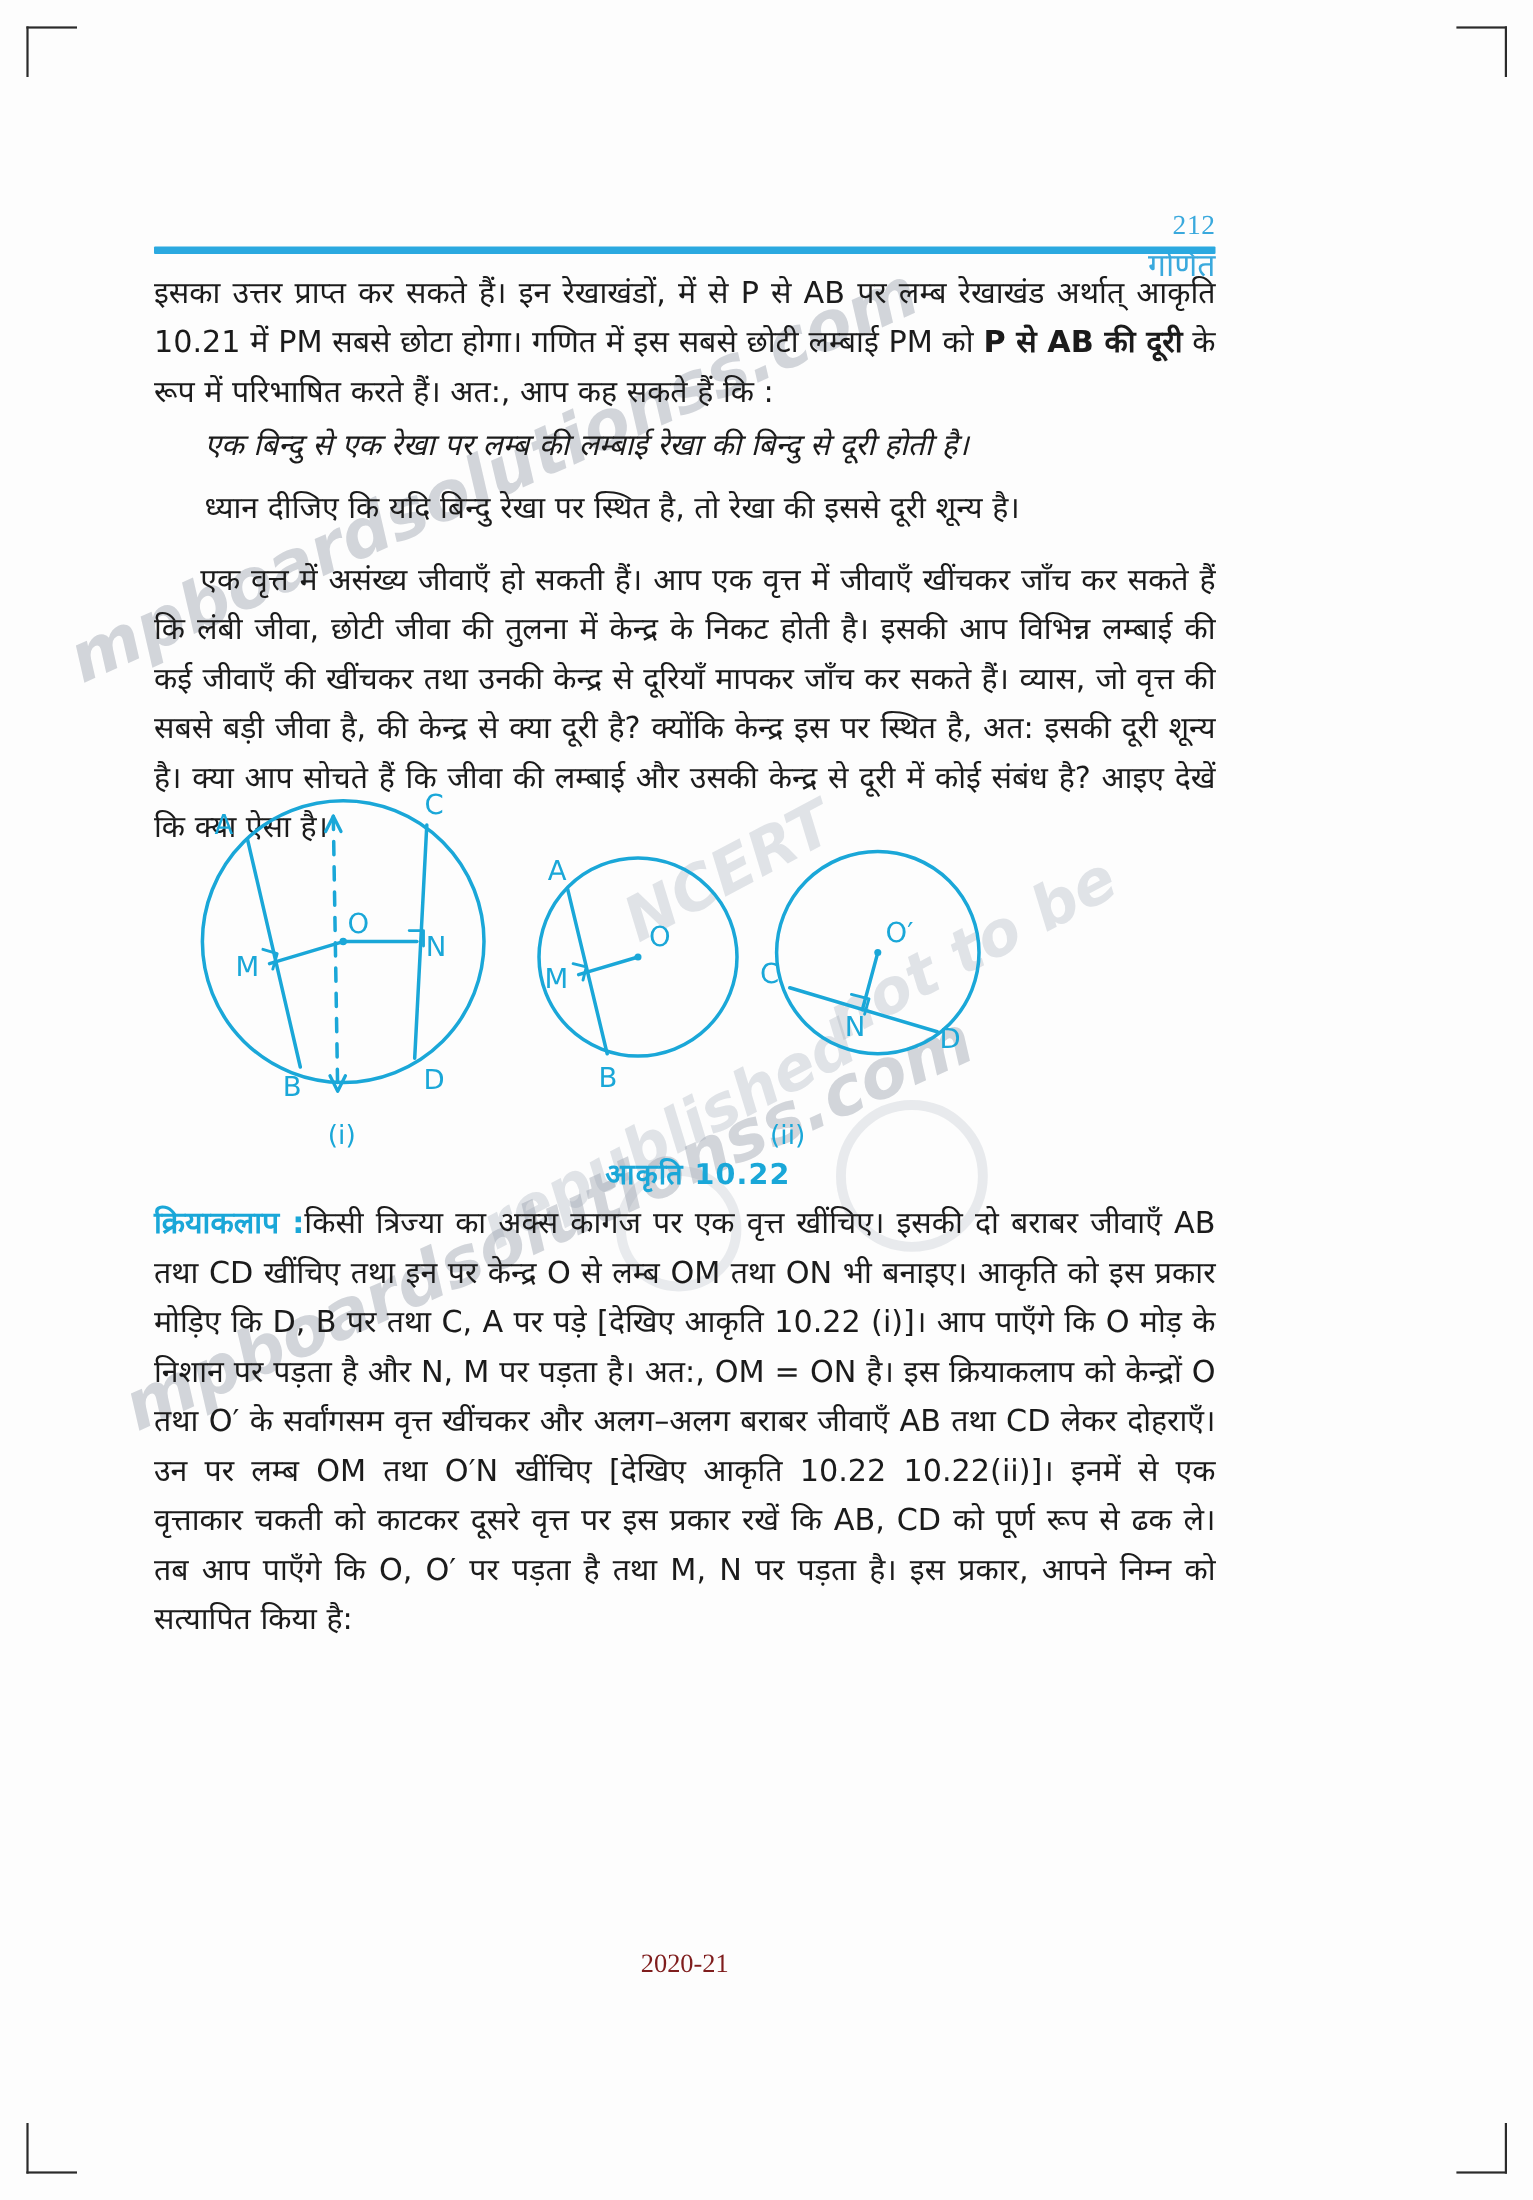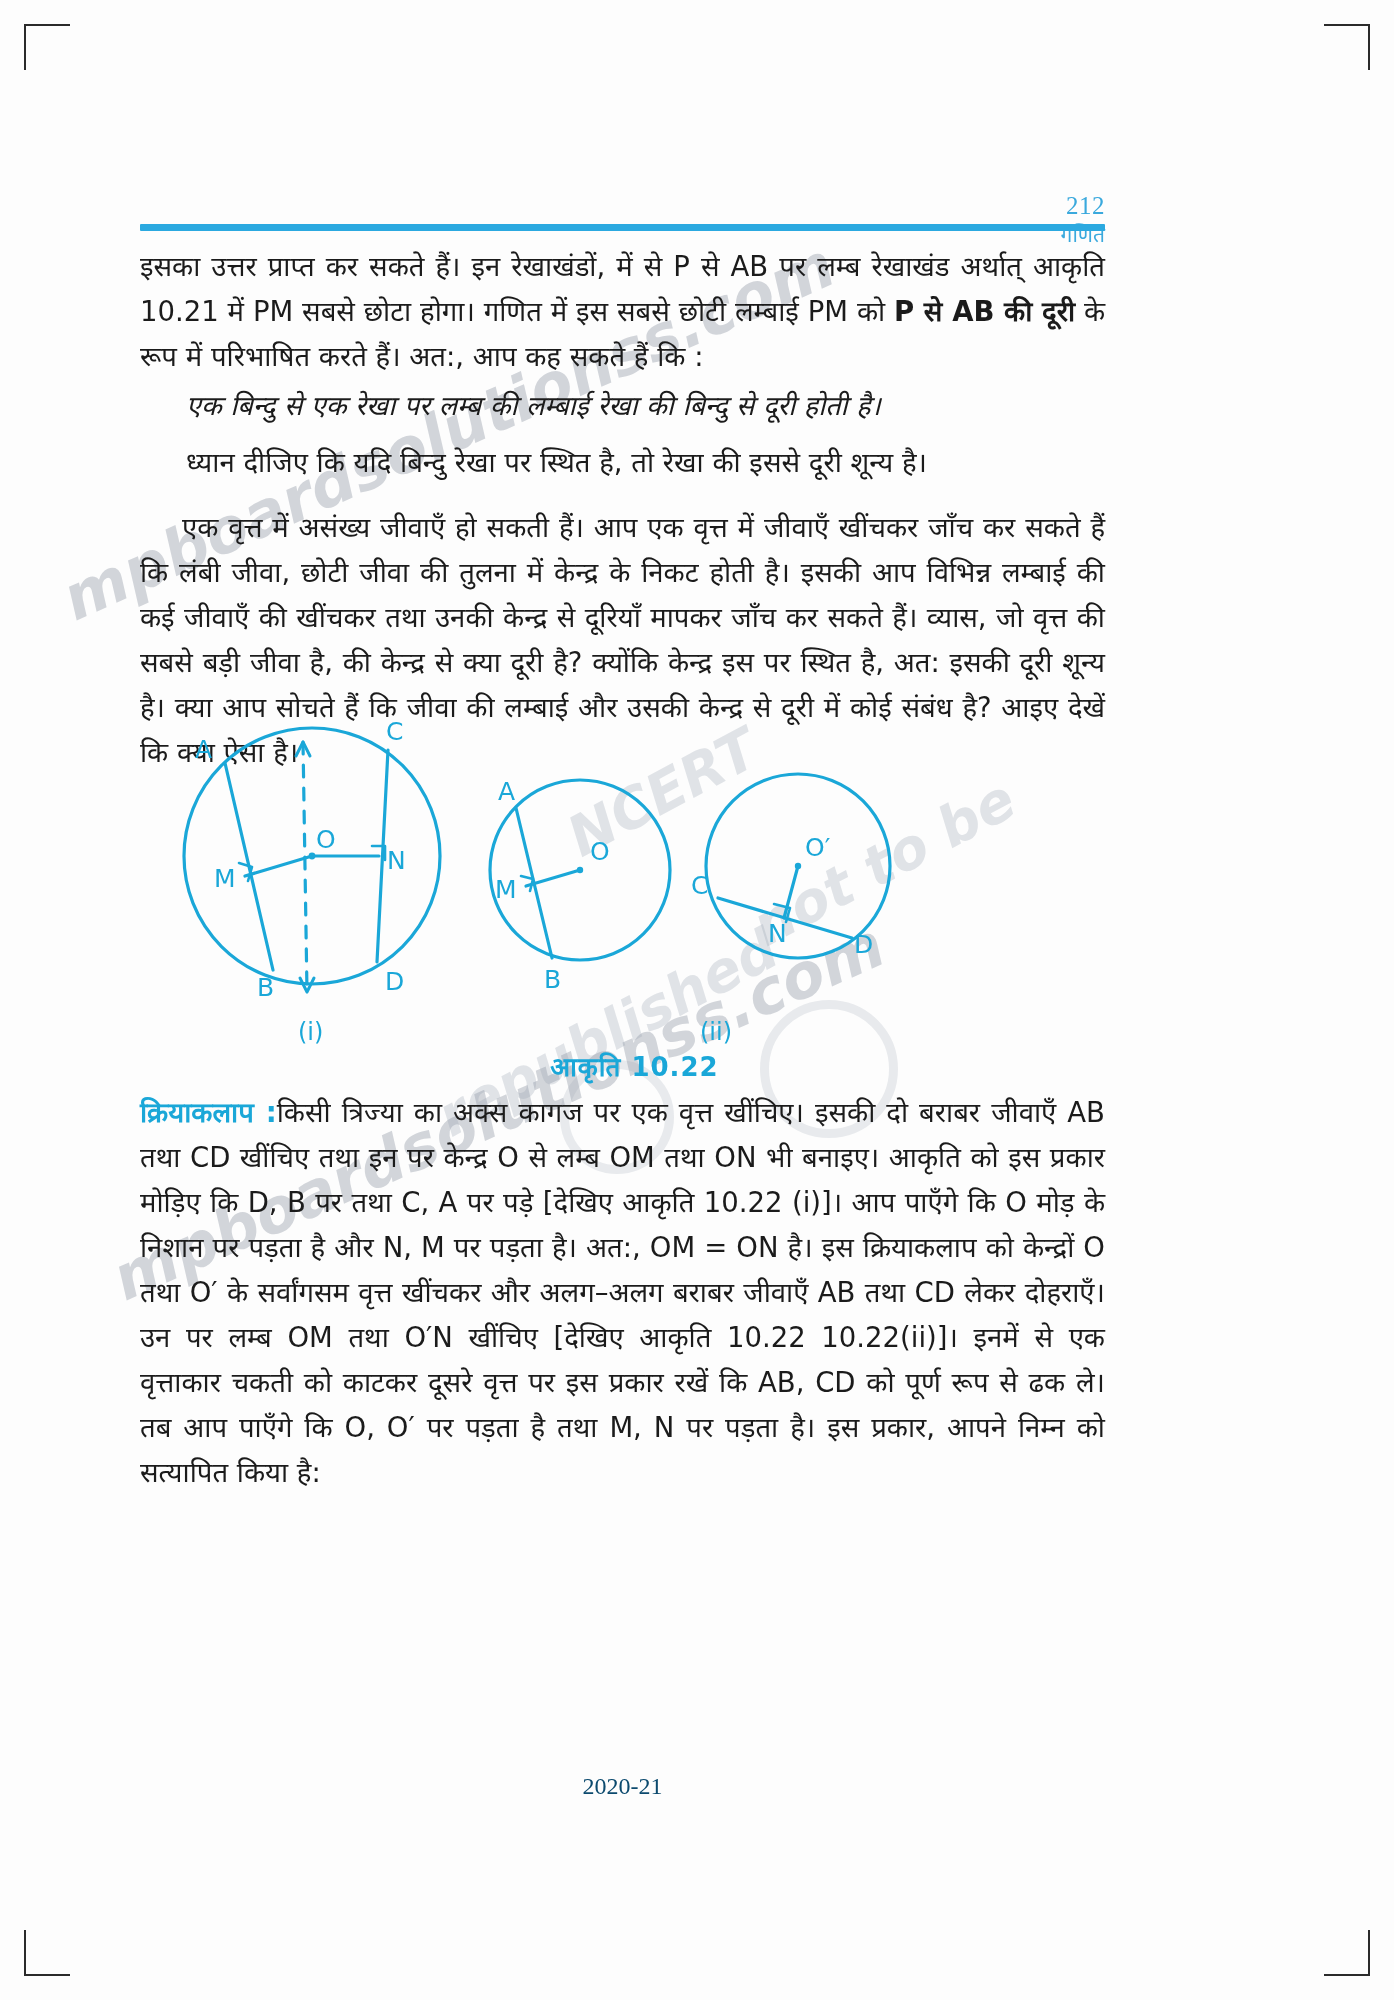--- a/index.html
+++ b/index.html
@@ -32,21 +32,21 @@
   
   .runhead{
     position:absolute;left:0;top:192px;width:965px;
     display:flex;align-items:flex-end;justify-content:space-between;flex-direction:column;
   }
   .folio{
     color:#3aa9dd;font-size:25px;letter-spacing:.5px;
     font-family:"Liberation Serif",serif;
   }
   .runhead-title{
-    color:#3aa9dd;font-size:21px;
+    color:#3aa9dd;font-size:29px;
     font-family:"DejaVu Sans","Liberation Sans",sans-serif;
   }
   .rule{
     position:absolute;left:0;top:224px;width:965px;height:7px;
     background:#2ba9e0;border-radius:1px;
   }
 
   
   .body{
     position:absolute;left:0;top:244px;width:965px;
@@ -98,21 +98,21 @@
     position:absolute;left:0;top:1090px;width:965px;color:#1b1b1b;
   }
   .act-tag{
     color:#1aa7d8;font-weight:700;
     font-family:"DejaVu Sans","Liberation Sans",sans-serif;
   }
 
   
   .footer{
     position:absolute;left:0;top:1773px;width:965px;
-    text-align:center;font-size:24px;color:#0c4a6e;
+    text-align:center;font-size:24px;color:#7f1d1d;
     font-family:"Liberation Serif",serif;
   }
 
   
   .wm{
     position:absolute;pointer-events:none;user-select:none;
     font-family:"DejaVu Sans","Liberation Sans",sans-serif;
     font-weight:700;white-space:nowrap;
   }
   .wm-site{

